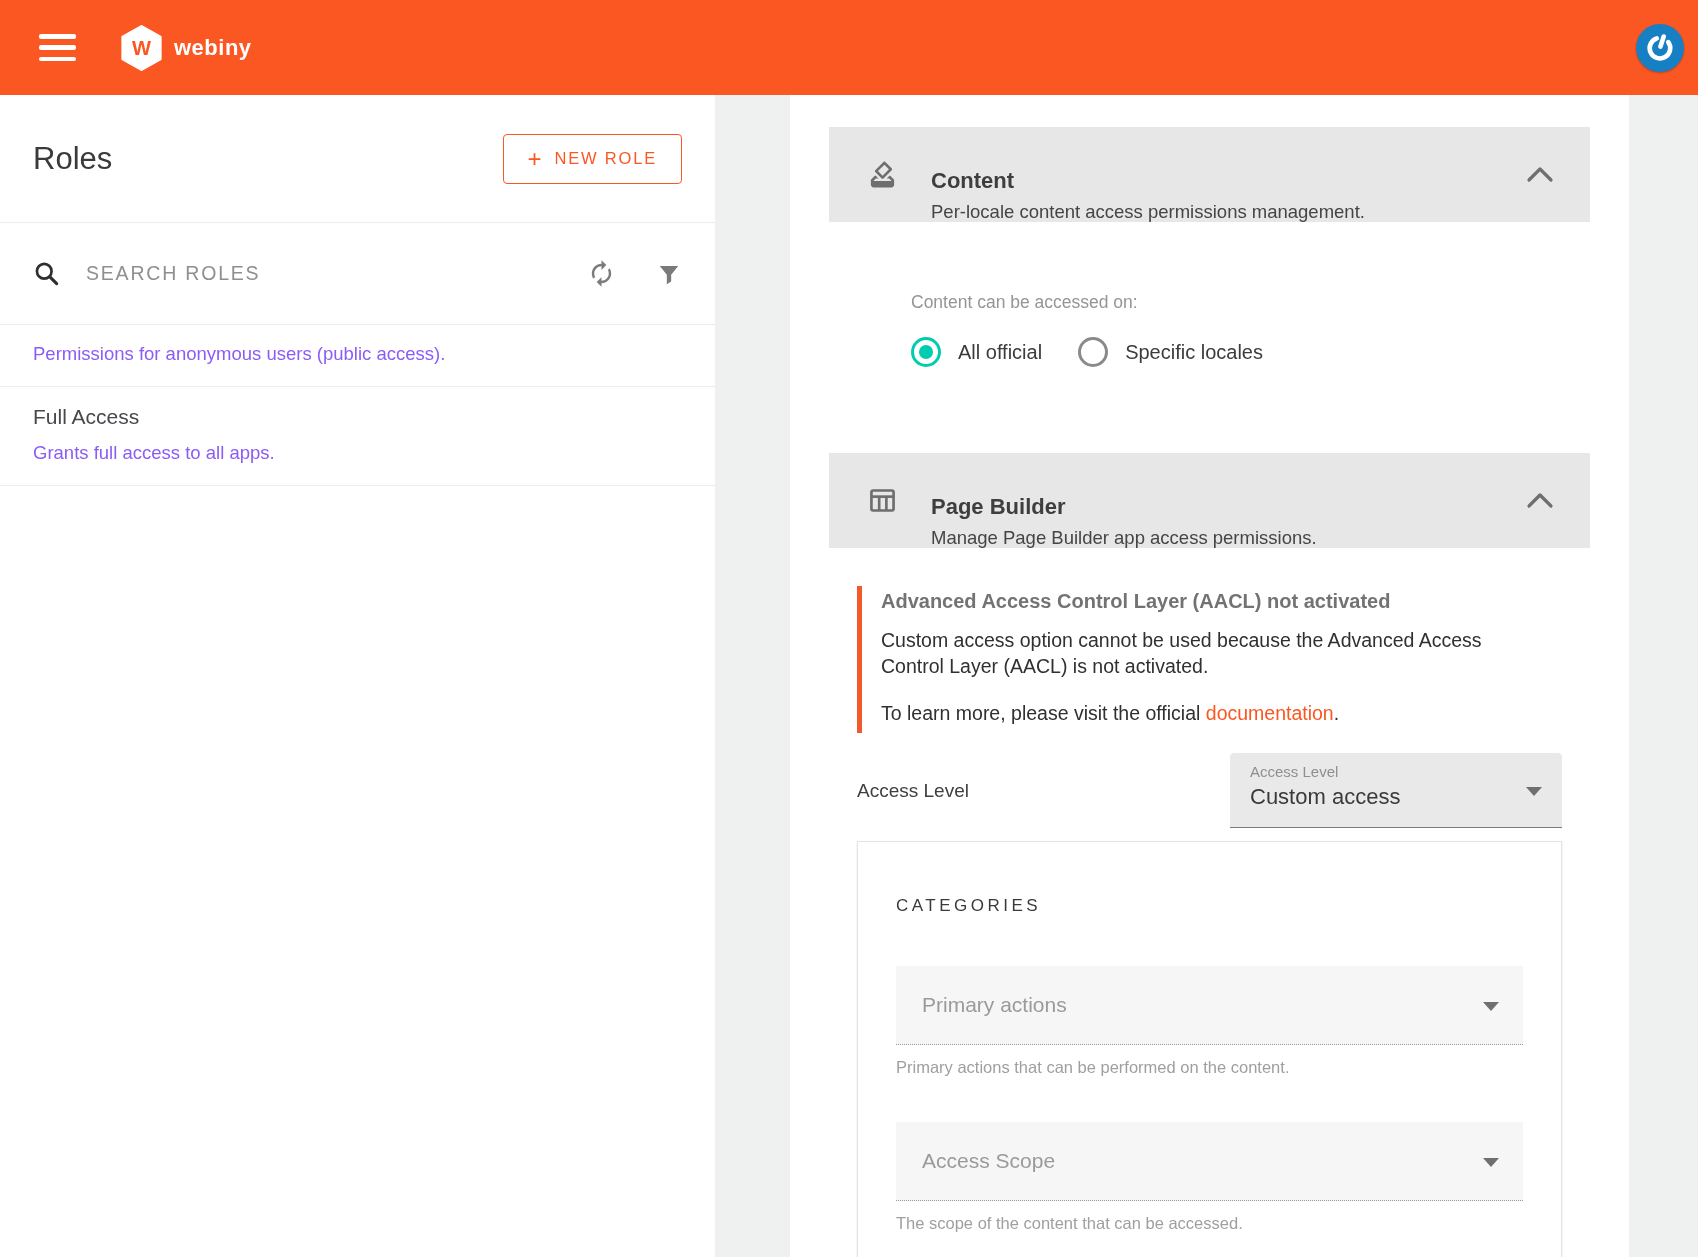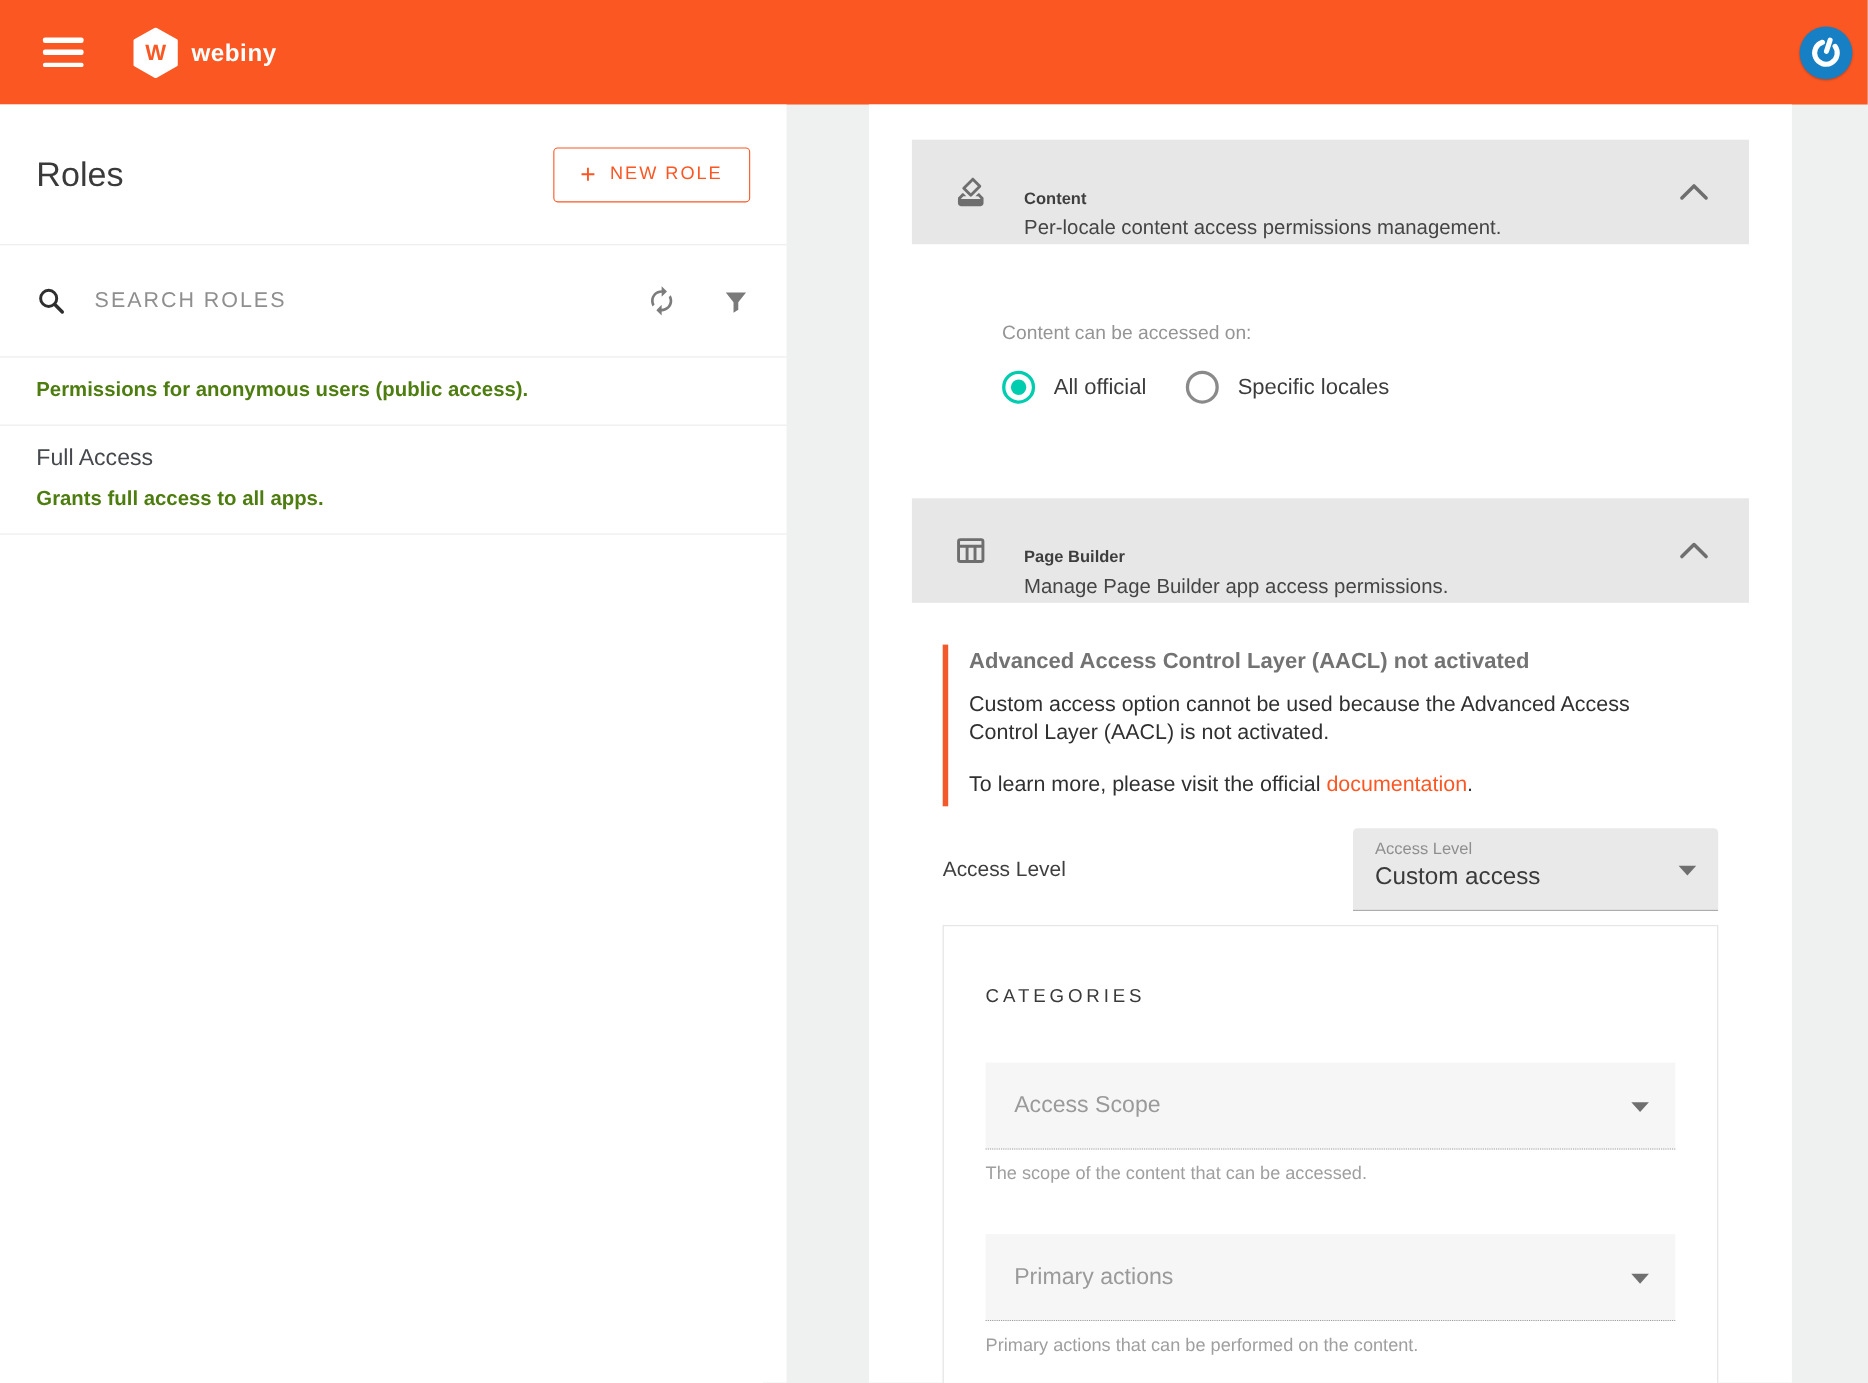--- a/index.html
+++ b/index.html
@@ -50,33 +50,33 @@
   .search-input {
     flex:1; border:none; outline:none; margin-left:26px;
     font-size:19.5px; letter-spacing:1.8px; color:#3c3c3c;
     font-family:"Liberation Sans", sans-serif;
   }
   .search-input::placeholder { color:#8f8f8f; opacity:1; }
   .list-action-btn { background:none; border:none; cursor:pointer; display:flex; align-items:center; }
   .list-action-btn + .list-action-btn { margin-left:40px; }
   .role-item { padding:18px 33px 21px; border-bottom:1px solid #ececec; cursor:pointer; }
   .role-name { font-size:21px; color:#45484c; margin-bottom:13px; }
-  .role-desc { font-size:18.5px; color:#4d7c0f;font-weight:bold; }
+  .role-desc { font-size:18.5px; color:#8b5cf6; }
   
   .right-panel {
     position:absolute; left:790px; top:95px; width:839px; height:1162px;
     background:#fff; padding:32px 39px 0;
   }
   .accordion-header {
     background:#e7e7e7; height:95px; display:flex; align-items:center;
     padding:0 36px 0 38px; cursor:pointer;
   }
   .accordion-icon { width:31px; height:31px; flex:none; margin-right:33px; }
   .accordion-titles { flex:1; }
-  .accordion-title { font-size:15px; font-weight:700; color:#3e3e3e;margin-top:41px; }
+  .accordion-title { font-size:22px; font-weight:700; color:#3e3e3e;margin-top:41px; }
   .accordion-subtitle { font-size:18.5px; color:#454545; margin-top:7px; }
   .chevron { flex:none; }
   .content-body { padding:70px 82px 0; height:231px; }
   .group-label { font-size:17.5px; color:#959595; }
   .radio-row { display:flex; align-items:center; margin-top:24px; }
   .radio-opt { display:flex; align-items:center; cursor:pointer; }
   .radio-opt + .radio-opt { margin-left:36px;align-items:center; }
   .radio-circle {
     width:30px; height:30px; border-radius:50%; border:3px solid #8a8a8a;
     display:flex; align-items:center; justify-content:center; flex:none;
@@ -249,29 +249,29 @@
         <div class="select-filled-value">Custom access</div>
         <span class="tri"></span>
       </div>
     </div>
 
     <div class="categories-card">
       <div class="categories-title">CATEGORIES</div>
 
       <div class="cat-field">
         <div class="select-empty">
+          <span class="select-empty-label">Primary actions</span>
+          <span class="tri"></span>
+        </div>
+        <div class="field-helper">Primary actions that can be performed on the content.</div>
+      </div>
+
+      <div class="cat-field">
+        <div class="select-empty">
           <span class="select-empty-label">Access Scope</span>
           <span class="tri"></span>
         </div>
         <div class="field-helper">The scope of the content that can be accessed.</div>
       </div>
-
-      <div class="cat-field">
-        <div class="select-empty">
-          <span class="select-empty-label">Primary actions</span>
-          <span class="tri"></span>
-        </div>
-        <div class="field-helper">Primary actions that can be performed on the content.</div>
-      </div>
     </div>
 
   </div>
 </section>
 
 </body></html>

